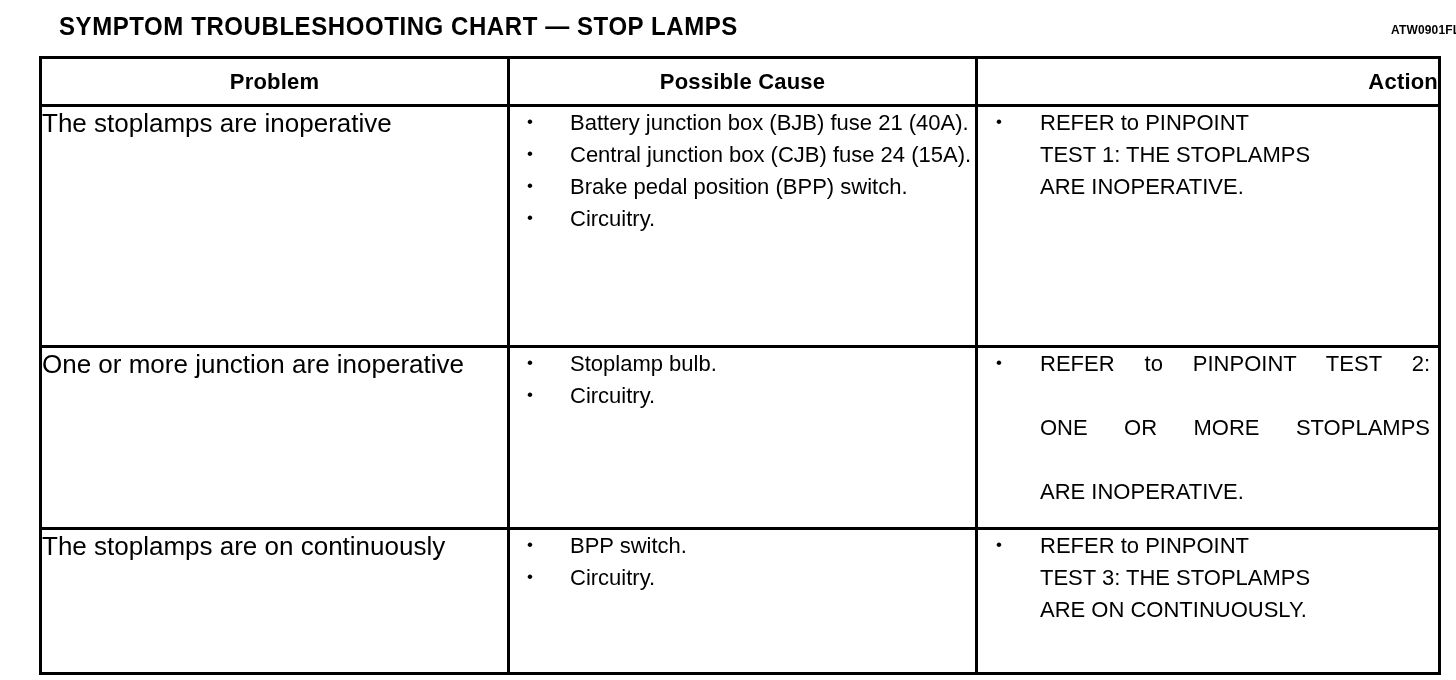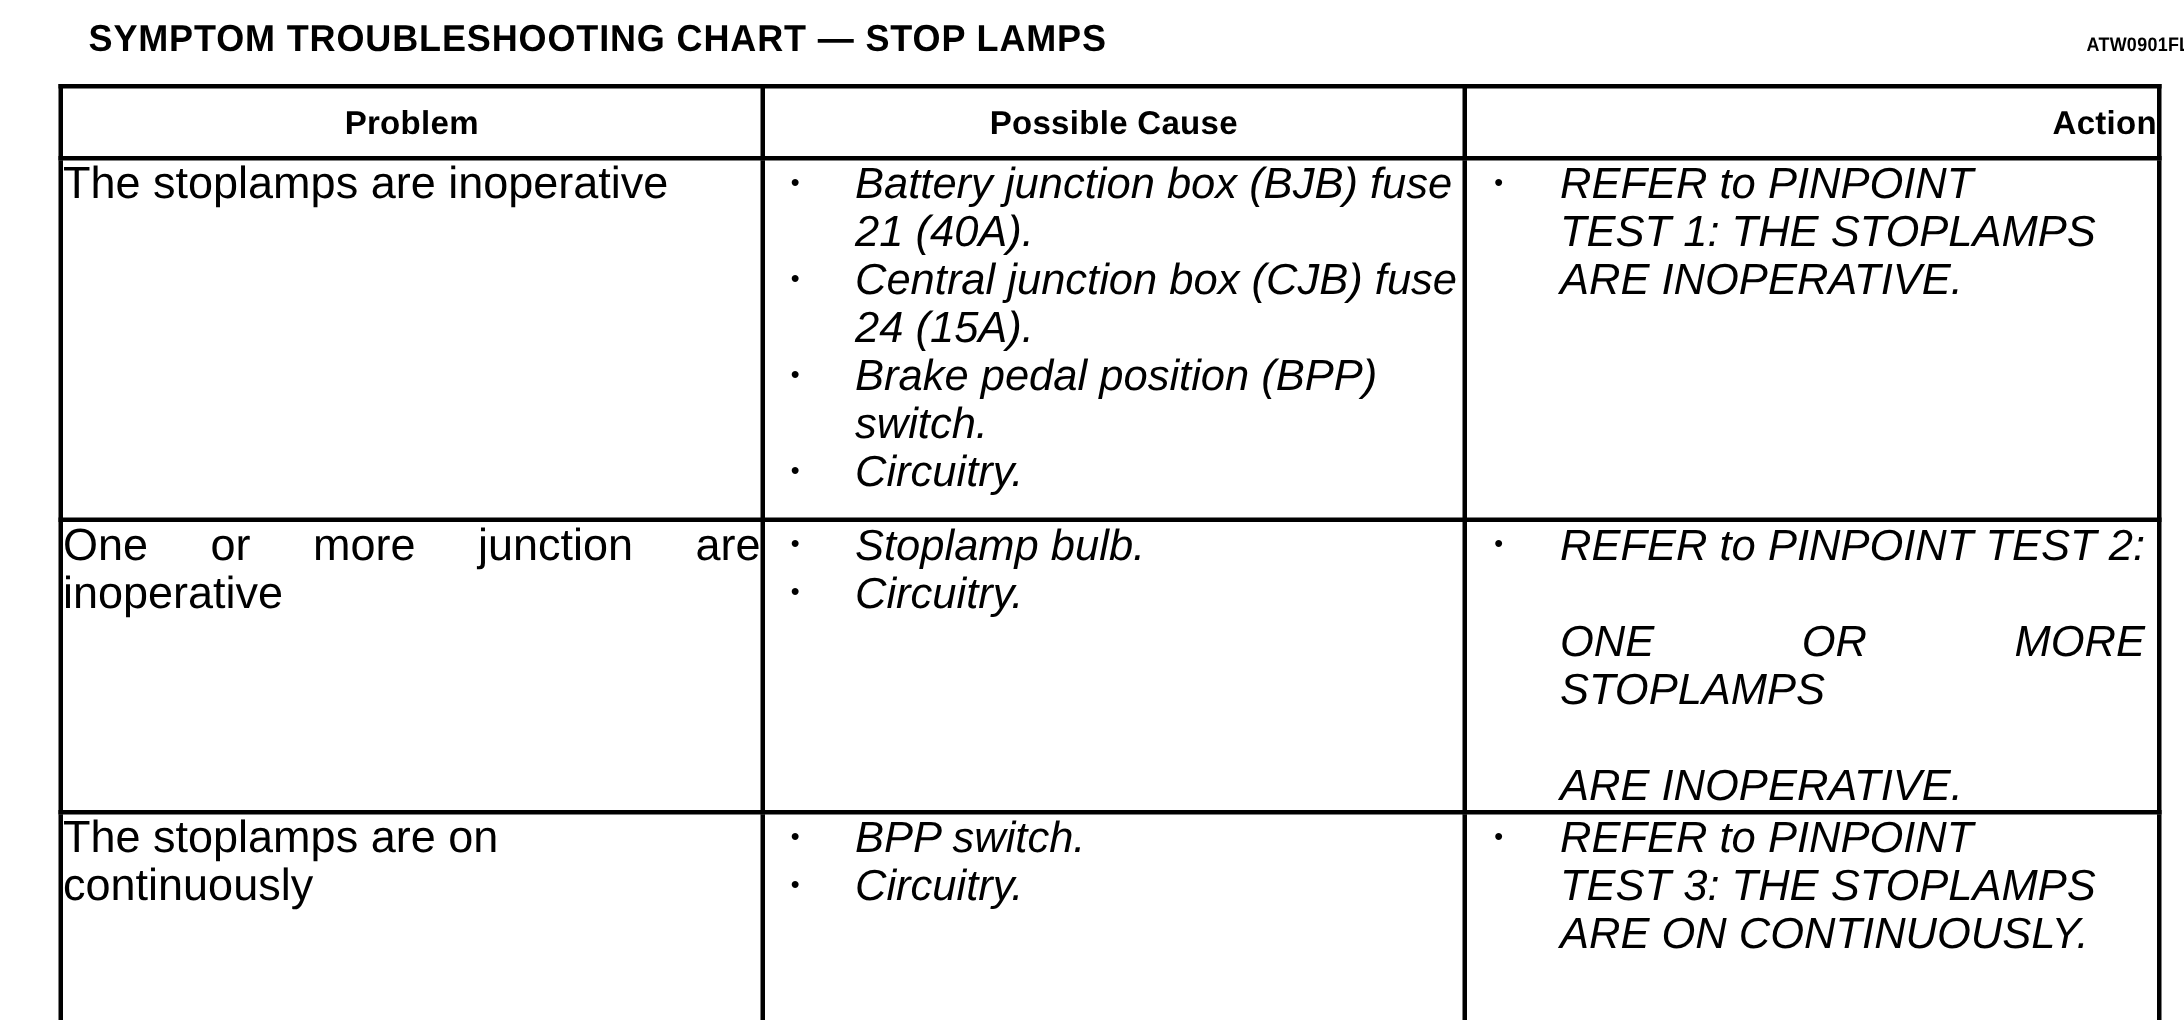--- a/index.html
+++ b/index.html
@@ -87,42 +87,41 @@
     white-space: nowrap;
   }
   .hdr-center .hdr-label { text-align: center; }
   .hdr-left   .hdr-label { text-align: right; padding-left: 26px; }
 
   
   .cell-problem {
     padding: 10px 12px 10px 14px;
   }
   .problem-text {
-    font-size: 30px;
+    font-size: 26px;
     line-height: 32px;
     text-align: justify;
     text-justify: inter-word;
   }
   .problem-text.no-just { text-align: left; }
 
   .cell-list {
     padding: 10px 10px 10px 0;
   }
   ul.bullets {
     list-style: none;
     margin: 0;
     padding: 0;
   }
   ul.bullets > li {
     position: relative;
-    font-size: 29px;
+    font-size: 22px;
     line-height: 32px;
     padding-left: 60px;
     margin: 0 0 0 0;
-    font-style: italic;
   }
   ul.bullets > li::before {
     content: "\2022";
     position: absolute;
     left: 17px;
     top: -1px;
     font-size: 17px;
     line-height: 32px;
   }
   .cell-action ul.bullets > li {

